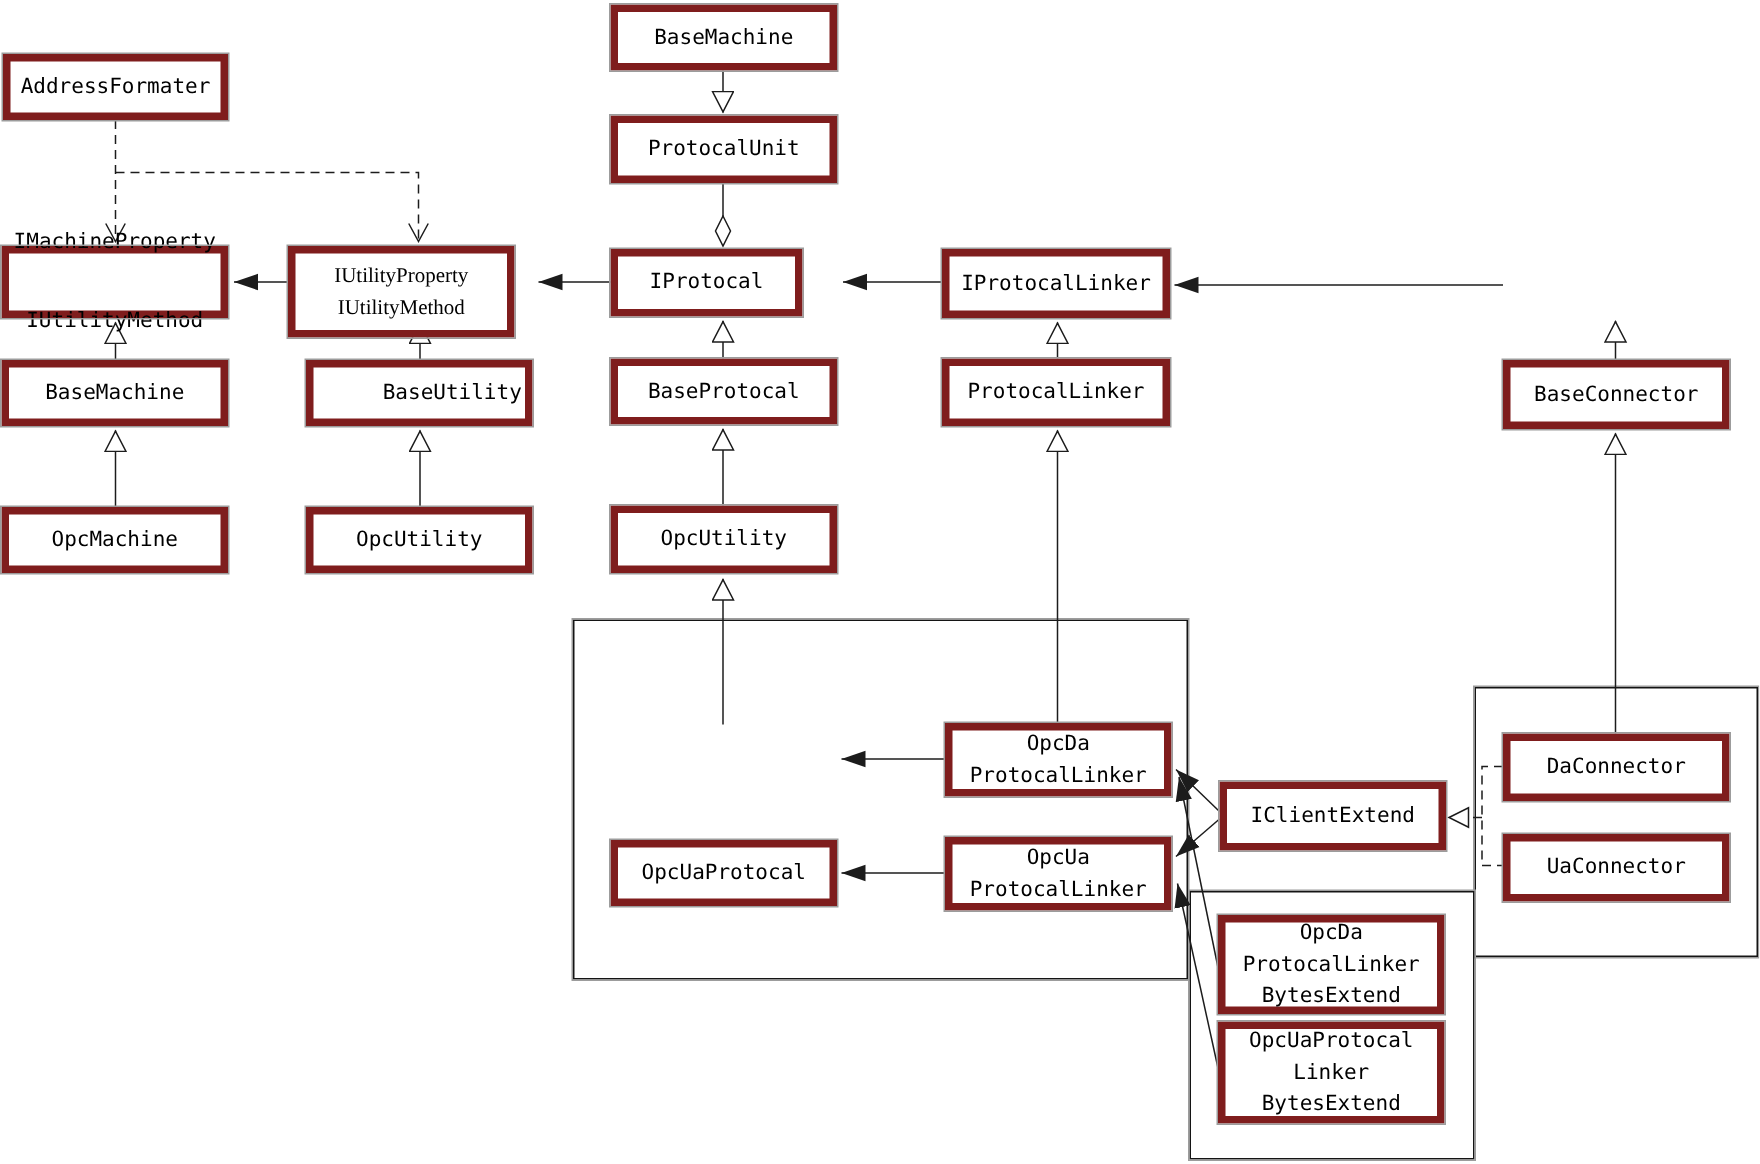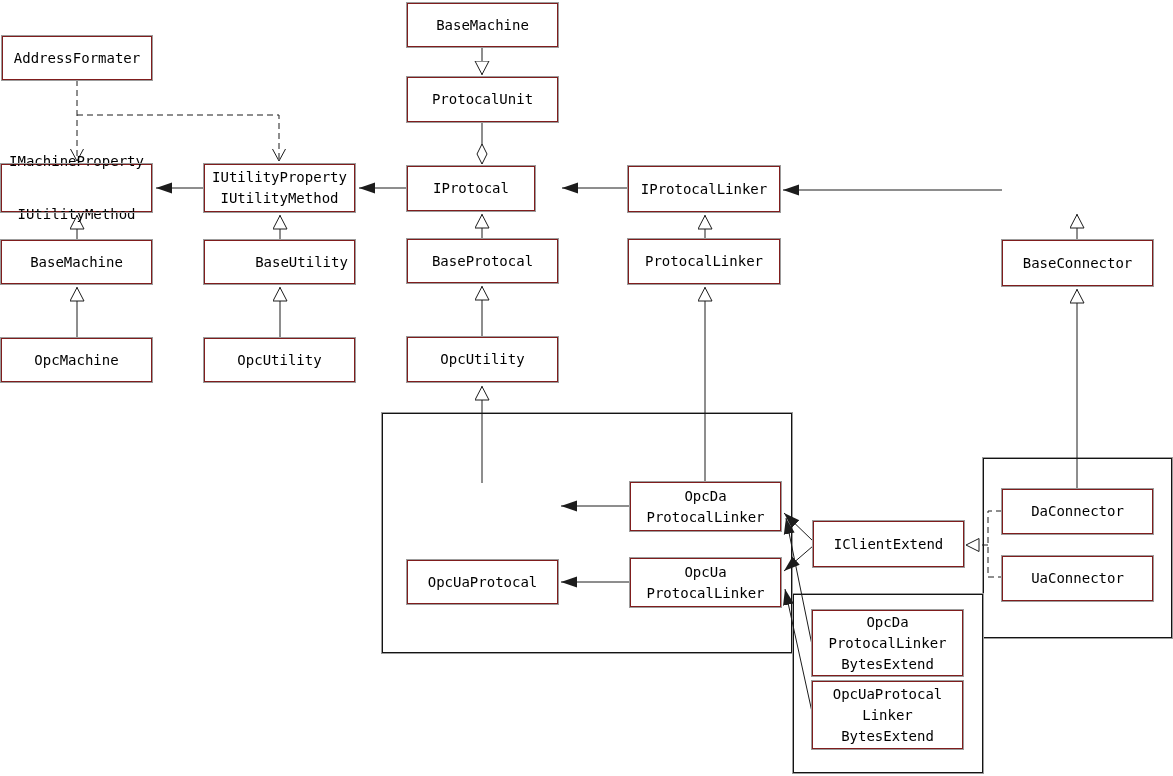--- a/index.html
+++ b/index.html
@@ -21,21 +21,21 @@
   }
   .edges {
     position: absolute;
     left: 0; top: 0;
     width: 1173px; height: 776px;
     pointer-events: none;
   }
   .class-box {
     position: absolute;
     background: #ffffff;
-    border: 1px solid #7f1d1d;
+    border: 5px solid #7f1d1d;
     outline: 1px solid #9c9c9c;
     display: flex;
     flex-direction: column;
     align-items: center;
     justify-content: center;
     text-align: center;
     font-size: 14px;
     line-height: 21px;
     white-space: nowrap;
   }
@@ -116,21 +116,21 @@
 
   <div class="class-box" style="left:407px; top:77px; width:151px; height:45px;">
     <span class="ln">ProtocalUnit</span>
   </div>
 
   <div class="class-box" style="left:1px; top:164px; width:151px; height:48px;gap:32px;">
     <span class="ln">IMachineProperty</span>
     <span class="ln">IUtilityMethod</span>
   </div>
 
-  <div class="class-box" style="left:204px; top:164px; width:151px; height:48px;">
+  <div class="class-box" style="left:192px; top:164px; width:151px; height:61px;font-family:Liberation Serif, serif;">
     <span class="ln">IUtilityProperty</span>
     <span class="ln">IUtilityMethod</span>
   </div>
 
   <div class="class-box" style="left:407px; top:166px; width:128px; height:45px;">
     <span class="ln">IProtocal</span>
   </div>
 
   <div class="class-box" style="left:628px; top:166px; width:152px; height:46px;">
     <span class="ln">IProtocalLinker</span>

